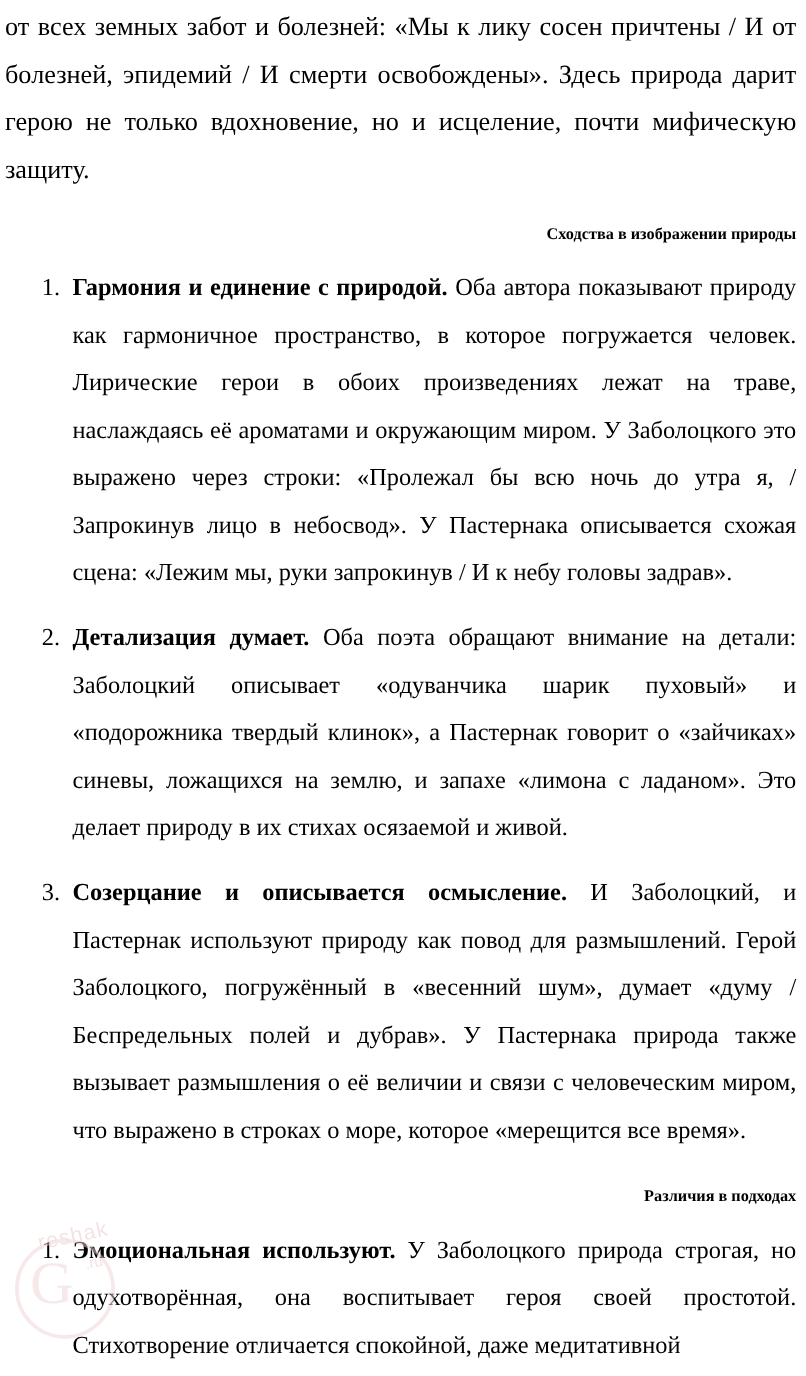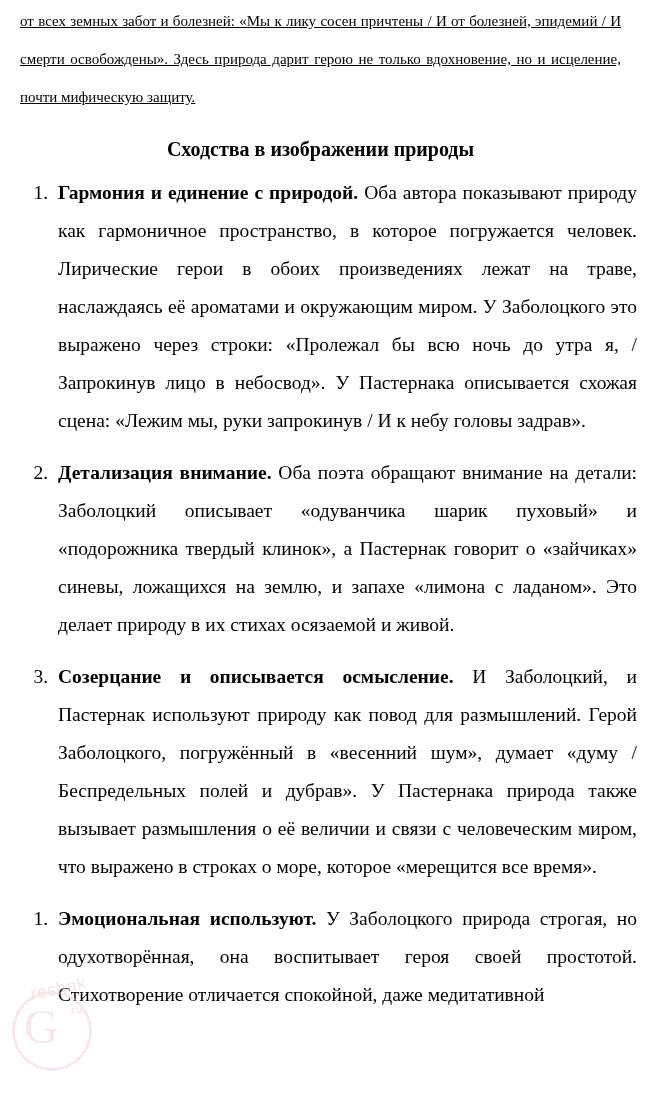--- a/index.html
+++ b/index.html
@@ -16,37 +16,36 @@
     color: #000000;
   }
   .page {
     position: relative;
     width: 645px;
     height: 1101px;
     box-sizing: border-box;
     padding: 0 8px 0 4px;
   }
   p.para {
-    margin: 16px;
-    font-size: 15px;
+    margin: 0;
+    font-size: 21px;
     line-height: 38px;
     text-align: justify;
     text-justify: inter-word;
     hyphens: none;
-    text-decoration: underline;
   }
   p.lead {
     margin-top: 2px;
   }
   h2.heading {
     margin: 16px 0 8px 0;
-    font-size: 20px;
+    font-size: 13px;
     line-height: 34px;
     font-weight: bold;
-    text-align: center;
+    text-align: right;
   }
   ol.list {
     margin: 0;
     padding: 0 0 0 0;
     list-style: none;
     counter-reset: itemcount;
   }
   ol.list > li {
     position: relative;
     margin: 0 0 14px 0;
@@ -129,27 +128,28 @@
 
   <p class="para lead">от всех земных забот и болезней: «Мы к лику сосен причтены / И от болезней, эпидемий / И смерти освобождены». Здесь природа дарит герою не только вдохновение, но и исцеление, почти мифическую защиту.</p>
 
   <h2 class="heading">Сходства в изображении природы</h2>
 
   <ol class="list">
     <li>
       <span class="b">Гармония и единение с природой.</span><span> Оба автора показывают природу как гармоничное пространство, в которое погружается человек. Лирические герои в обоих произведениях лежат на траве, наслаждаясь её ароматами и окружающим миром. У Заболоцкого это выражено через строки: «Пролежал бы всю ночь до утра я, / Запрокинув лицо в небосвод». У Пастернака описывается схожая сцена: «Лежим мы, руки запрокинув / И к небу головы задрав».</span>
     </li>
     <li>
-      <span class="b">Детализация внимание.</span><span> Оба поэта обращают внимание на детали: Заболоцкий описывает «одуванчика шарик пуховый» и «подорожника твердый клинок», а Пастернак говорит о «зайчиках» синевы, ложащихся на землю, и запахе «лимона с ладаном». Это делает природу в их стихах осязаемой и живой.</span>
+      <span class="b">Детализация думает.</span><span> Оба поэта обращают внимание на детали: Заболоцкий описывает «одуванчика шарик пуховый» и «подорожника твердый клинок», а Пастернак говорит о «зайчиках» синевы, ложащихся на землю, и запахе «лимона с ладаном». Это делает природу в их стихах осязаемой и живой.</span>
     </li>
     <li>
       <span class="b">Созерцание и описывается осмысление.</span><span> И Заболоцкий, и Пастернак используют природу как повод для размышлений. Герой Заболоцкого, погружённый в «весенний шум», думает «думу / Беспредельных полей и дубрав». У Пастернака природа также вызывает размышления о её величии и связи с человеческим миром, что выражено в строках о море, которое «мерещится все время».</span>
     </li>
   </ol>
 
+  <h2 class="heading">Различия в подходах</h2>
 
   <ol class="list truncated">
     <li>
       <span class="b">Эмоциональная используют.</span><span> У Заболоцкого природа строгая, но одухотворённая, она воспитывает героя своей простотой. Стихотворение отличается спокойной, даже медитативной</span>
     </li>
   </ol>
 
   <div class="watermark">
     <div class="wm-circle"></div>
     <div class="wm-g">G</div>

